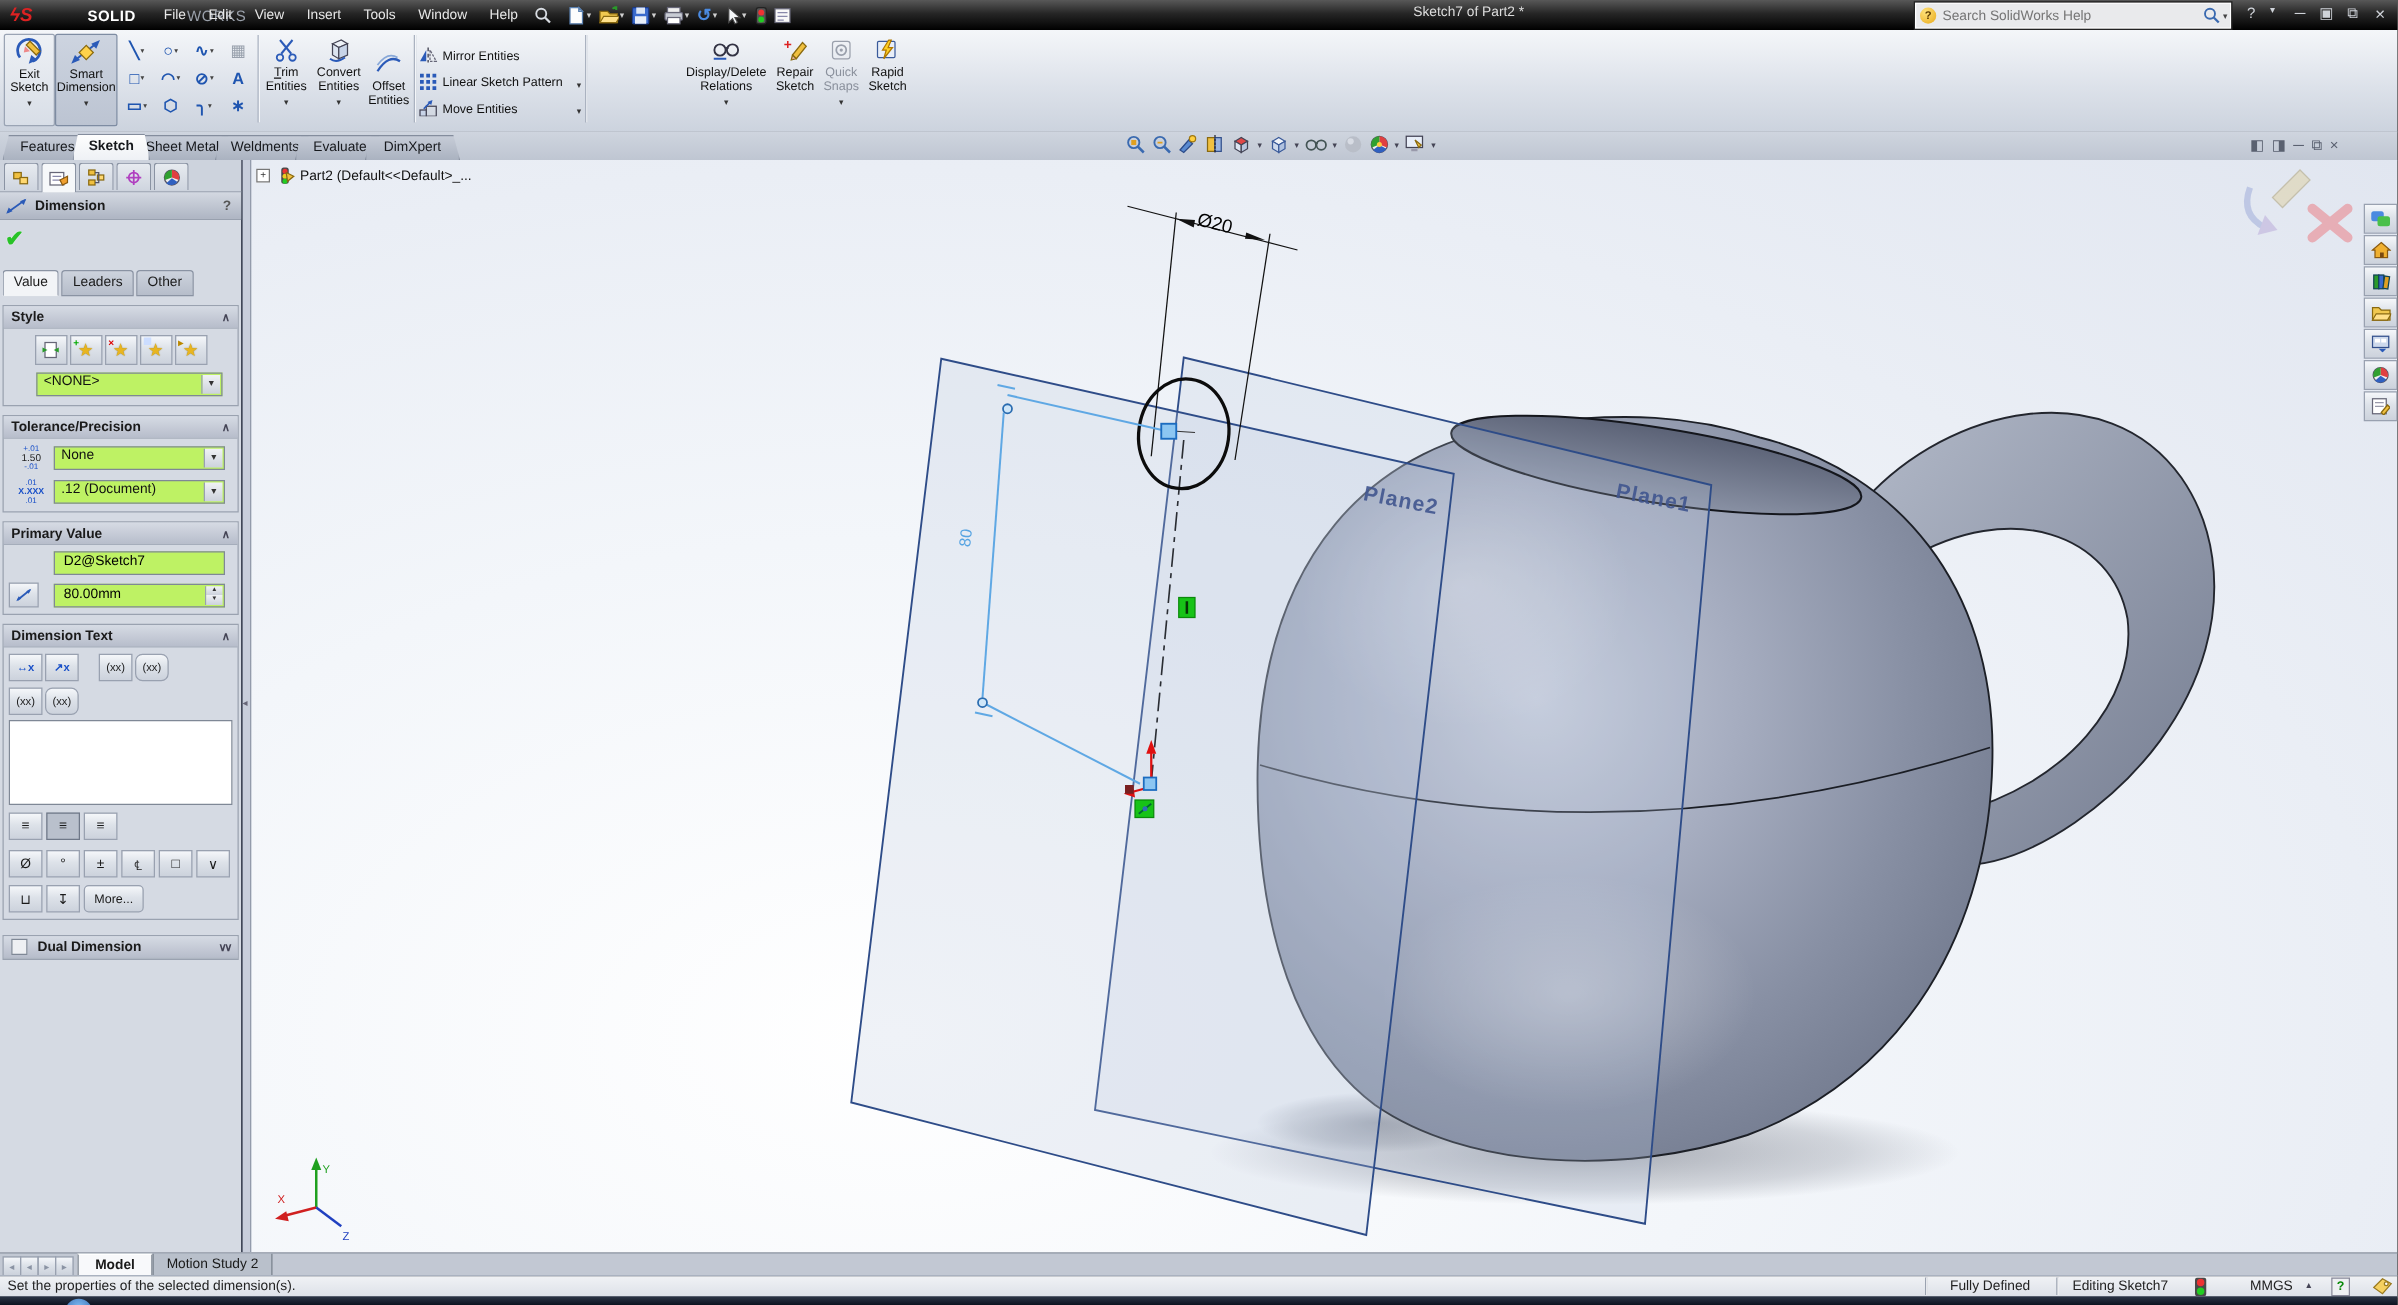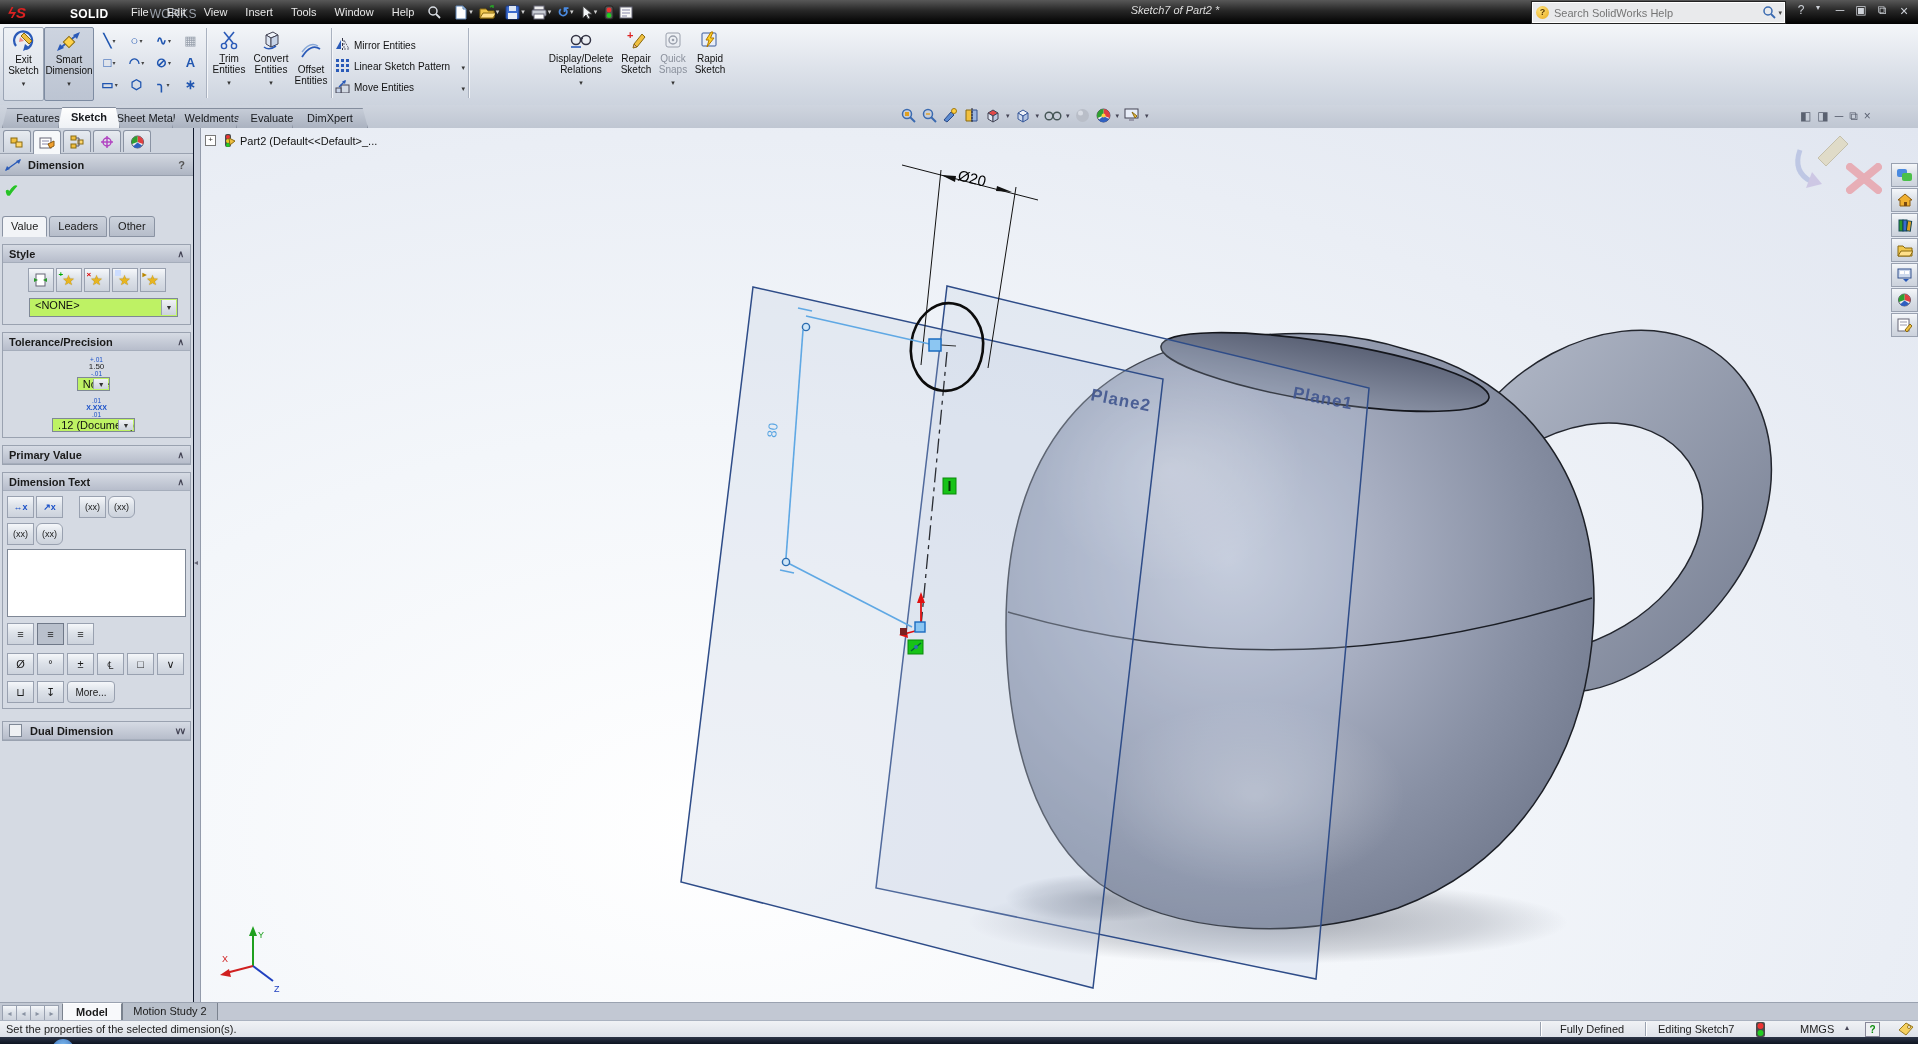--- a/index.html
+++ b/index.html
@@ -11,21 +11,21 @@
     background:linear-gradient(#585858,#262626 45%,#000);display:flex;align-items:center;color:#e8e8e8;}
   .logo{display:flex;align-items:baseline;margin-left:8px;width:100px;gap:41px;}
   .logo .mark{color:#d22;font-weight:bold;font-style:italic;font-size:15px;margin-right:3px;}
   .logo .solid{font-weight:bold;font-size:12px;color:#fff;letter-spacing:.4px;}
   .logo .works{font-size:12px;color:#9aa0aa;letter-spacing:.4px;}
   .menus{display:flex;margin-left:14px;}
   .mi{padding:3px 9px;font-size:11px;cursor:default;}
   .tbi{display:flex;align-items:center;margin-left:4px;}
   .tbi svg{display:block;}
   .dd7{font-size:7px;color:#cfcfcf;margin:0 2px 0 1px;}
-  .doc-title{position:absolute;left:1060px;top:4px;width:230px;text-align:center;font-size:11px;color:#ddd;font-style:italic;}
+  .doc-title{position:absolute;left:1060px;top:4px;width:230px;text-align:center;font-size:11px;color:#ddd;}
   .searchbox{position:absolute;left:1532px;top:2px;width:251px;height:19px;background:#e9eaec;
     border:1px solid #fff;outline:1px solid #222;display:flex;align-items:center;}
   .searchbox input{flex:1;border:none;background:transparent;font-size:11px;color:#444;outline:none;
     font-family:"Liberation Sans",sans-serif;}
   .qball{width:13px;height:13px;border-radius:50%;background:radial-gradient(circle at 35% 30%,#ffe27a,#e8a91a);
     color:#5a3a00;font-size:9px;font-weight:bold;text-align:center;line-height:13px;margin:0 3px;}
   .winbtn{position:absolute;top:3px;color:#cfd3d9;font-size:12px;width:16px;text-align:center;cursor:default;}
   
   .ribbon{position:absolute;left:0;top:24px;width:1918px;height:81px;
     background:linear-gradient(#f4f6f9,#dde2ea 55%,#ccd3de);border-bottom:1px solid #98a0ae;}
@@ -86,21 +86,21 @@
   .starrow{display:flex;justify-content:center;gap:2px;}
   .star{position:relative;width:24px;height:22px;}
   .star .s{color:#e8b520;font-size:14px;text-shadow:0 0 1px #8a6a00;}
   .badge{position:absolute;font-size:8px;font-weight:bold;left:2px;top:1px;}
   .field{background:#bef264;border:1px solid #7f8896;height:17px;display:flex;align-items:flex-start;
     padding-left:5px;font-size:11px;color:#111;}
   .drop{position:relative;}
   .drop .db{position:absolute;right:1px;top:1px;bottom:1px;width:14px;
     background:linear-gradient(#f0f2f5,#ccd2dc);border-left:1px solid #99a1b0;
     display:flex;align-items:center;justify-content:center;font-size:7px;color:#333;}
-  .trow{display:flex;align-items:center;margin-bottom:6px;flex-direction:column;}
+  .trow{display:flex;align-items:center;margin-bottom:6px;}
   .tolic{width:36px;text-align:center;font-size:6.5px;line-height:7px;color:#1a50c8;}
   .tolic .mid{font-size:8px;color:#222;}
   .tolic .midb{font-size:7px;color:#1a50c8;font-weight:bold;}
   .spin{position:absolute;right:1px;top:1px;bottom:1px;width:13px;display:flex;flex-direction:column;
     border-left:1px solid #99a1b0;}
   .spin div{flex:1;font-size:5px;line-height:7px;text-align:center;background:linear-gradient(#f0f2f5,#ccd2dc);color:#333;}
   .dtxt{background:#fff;border:1px solid #7f8896;font-size:9px;color:#222;padding:2px;}
   .minibtn{width:25px;height:20px;font-size:11px;}
   .inp{border:none;outline:none;background:transparent;font-family:"Liberation Sans",sans-serif;font-size:11px;width:100%;}
   
@@ -822,20 +822,41 @@
           </div>
         </div>
       </div>
     </div>
 
     <div class="sect">
       <div class="sect-h">
         <span>Primary Value</span>
         <span class="chev">∧</span>
       </div>
+      <div class="sect-b">
+        <div class="field" style="margin:0 6px 6px 36px">
+          <input class="inp" value="D2@Sketch7" style="">
+        </div>
+        <div class="trow" style="margin-bottom:0">
+          <span class="btn3d" style="width:22px;height:18px;margin-right:12px">
+            <svg width="14" height="12">
+                <line x1="2" y1="10" x2="12" y2="2" stroke="#2a5ab8" stroke-width="1.4"></line>
+                <polygon points="1,11 5,9 3,7" fill="#2a5ab8"></polygon>
+                <polygon points="13,1 9,3 11,5" fill="#2a5ab8"></polygon>
+              </svg>
+          </span>
+          <div class="field drop" style="flex:1;margin-right:6px">
+            <input class="inp" value="80.00mm" style="">
+            <span class="spin">
+                <div>▲</div>
+                <div>▼</div>
+              </span>
+          </div>
+        </div>
+      </div>
     </div>
 
     <div class="sect">
       <div class="sect-h">
         <span>Dimension Text</span>
         <span class="chev">∧</span>
       </div>
       <div class="sect-b">
         <div style="display:flex;gap:2px;margin-bottom:4px">
           <span class="btn3d minibtn" style="color:#1a50c8;font-size:9px;font-weight:bold">↔x</span>

